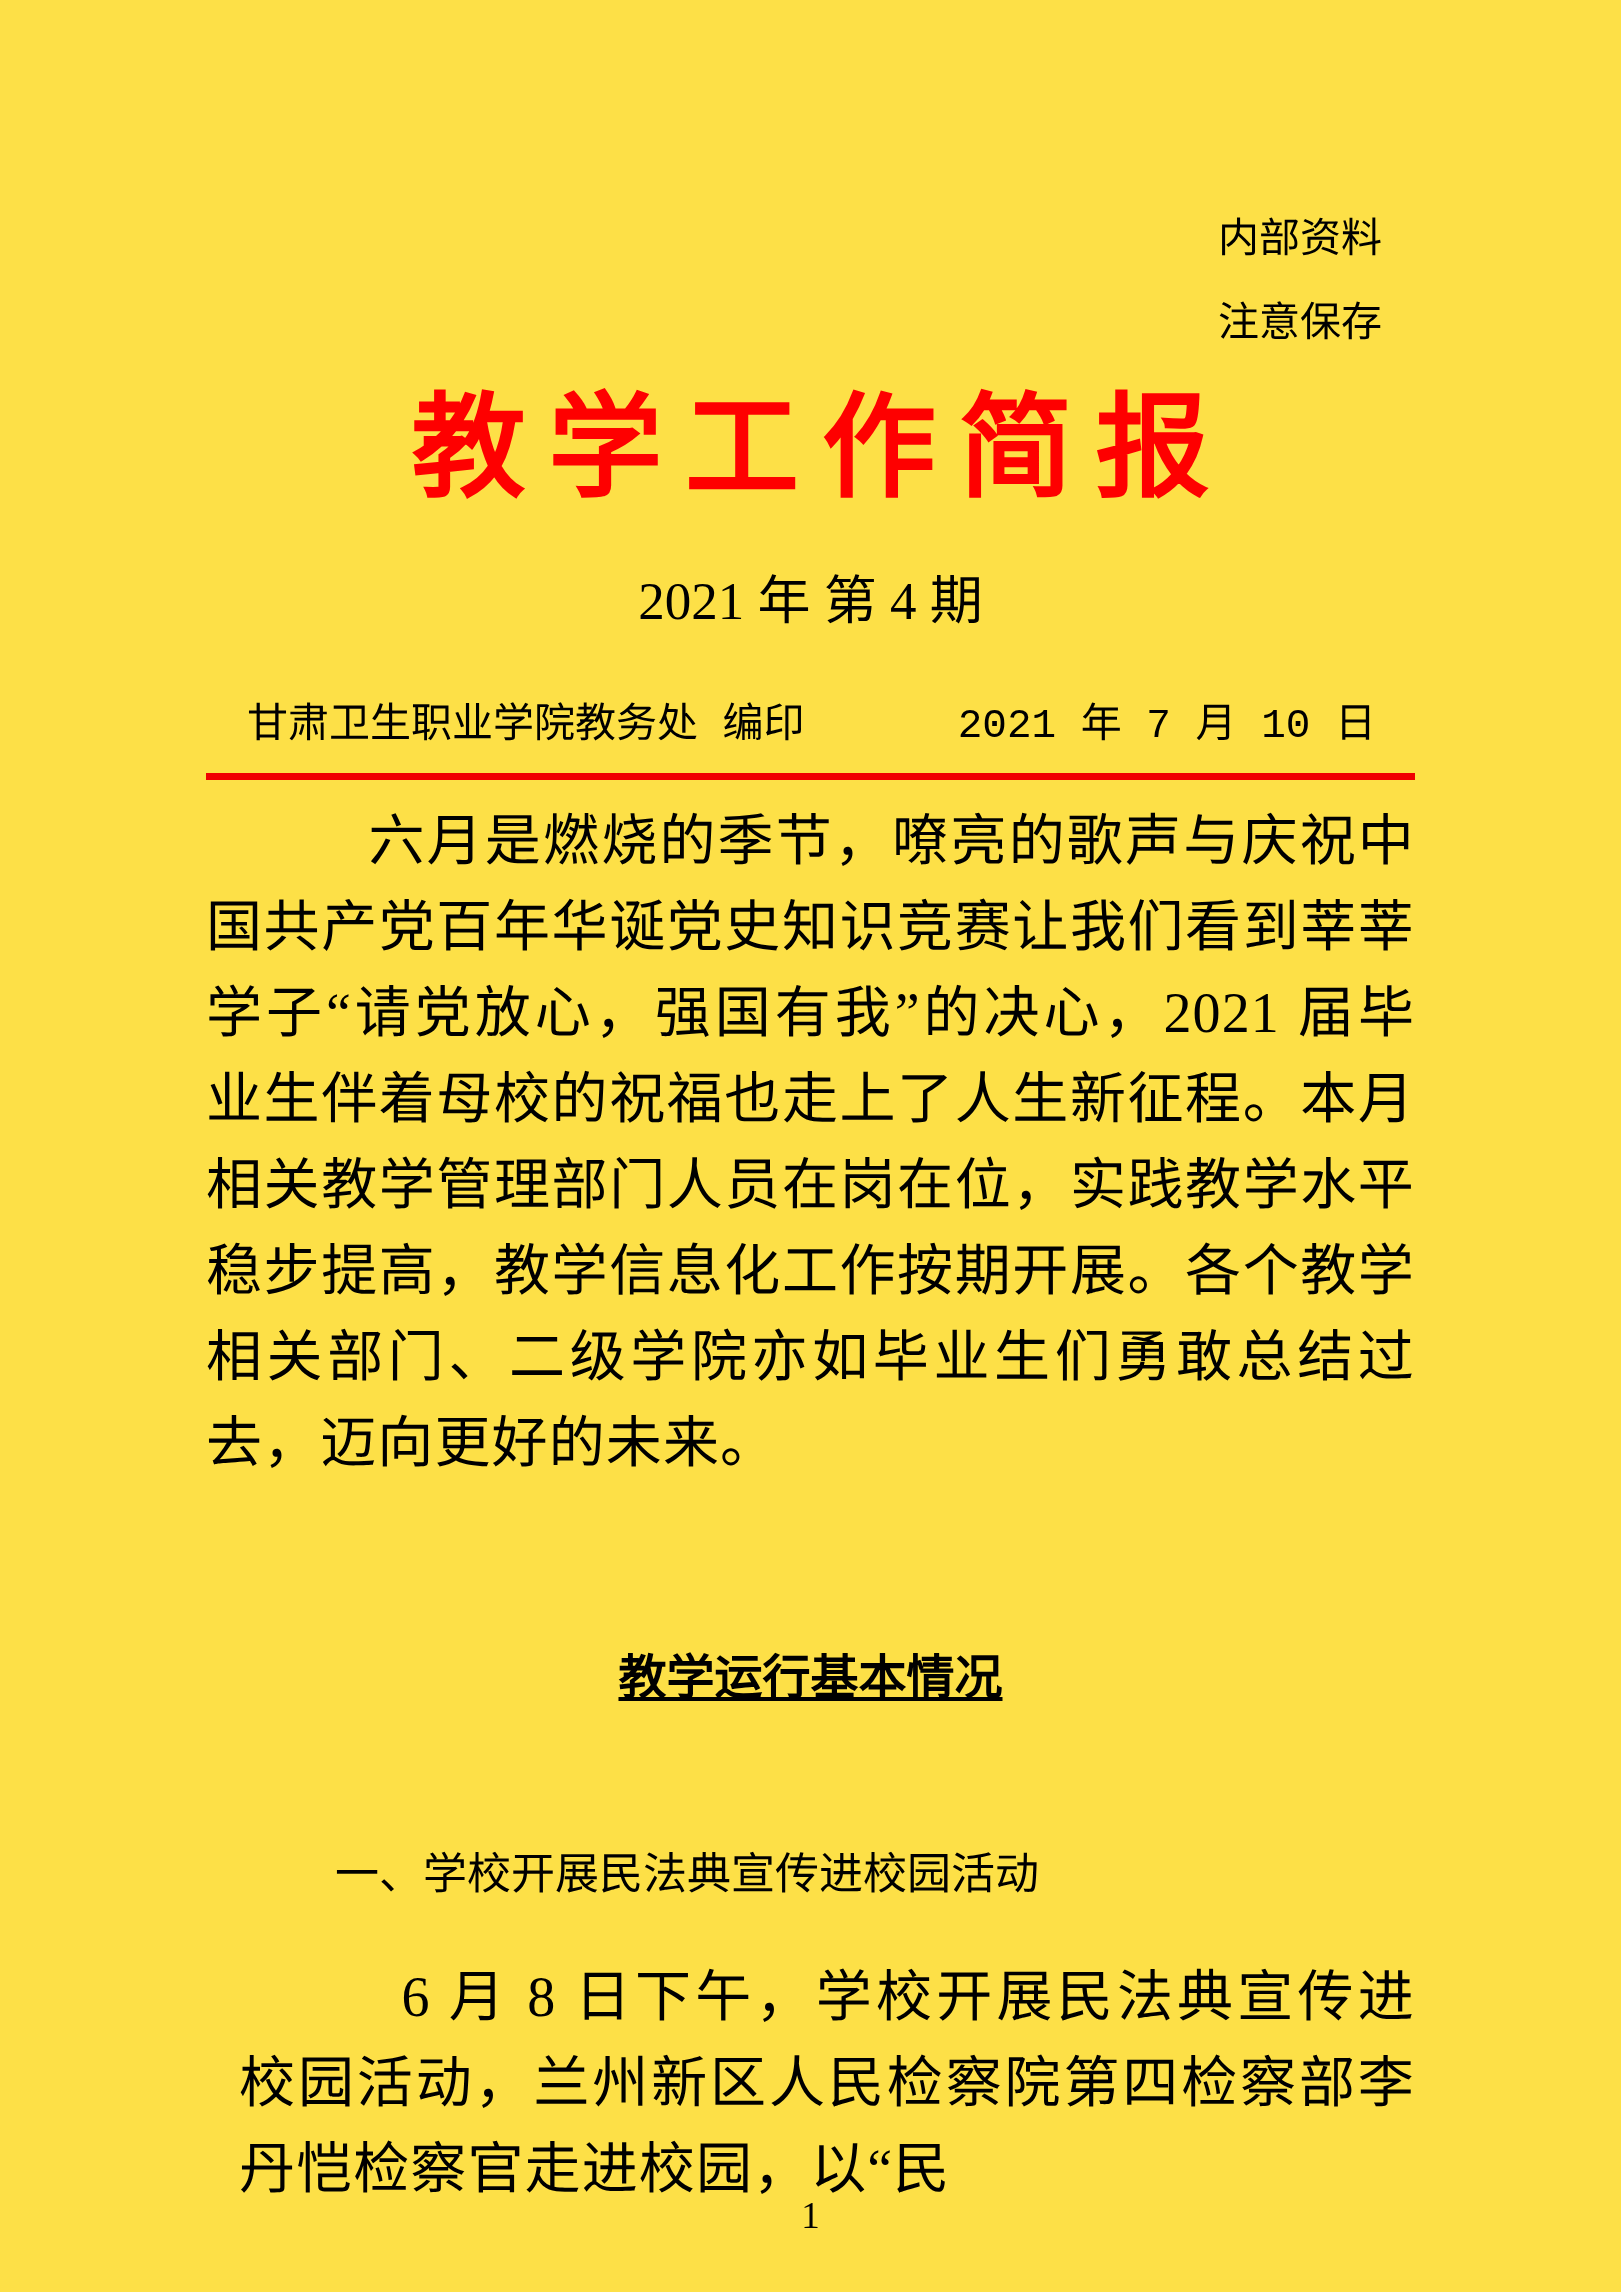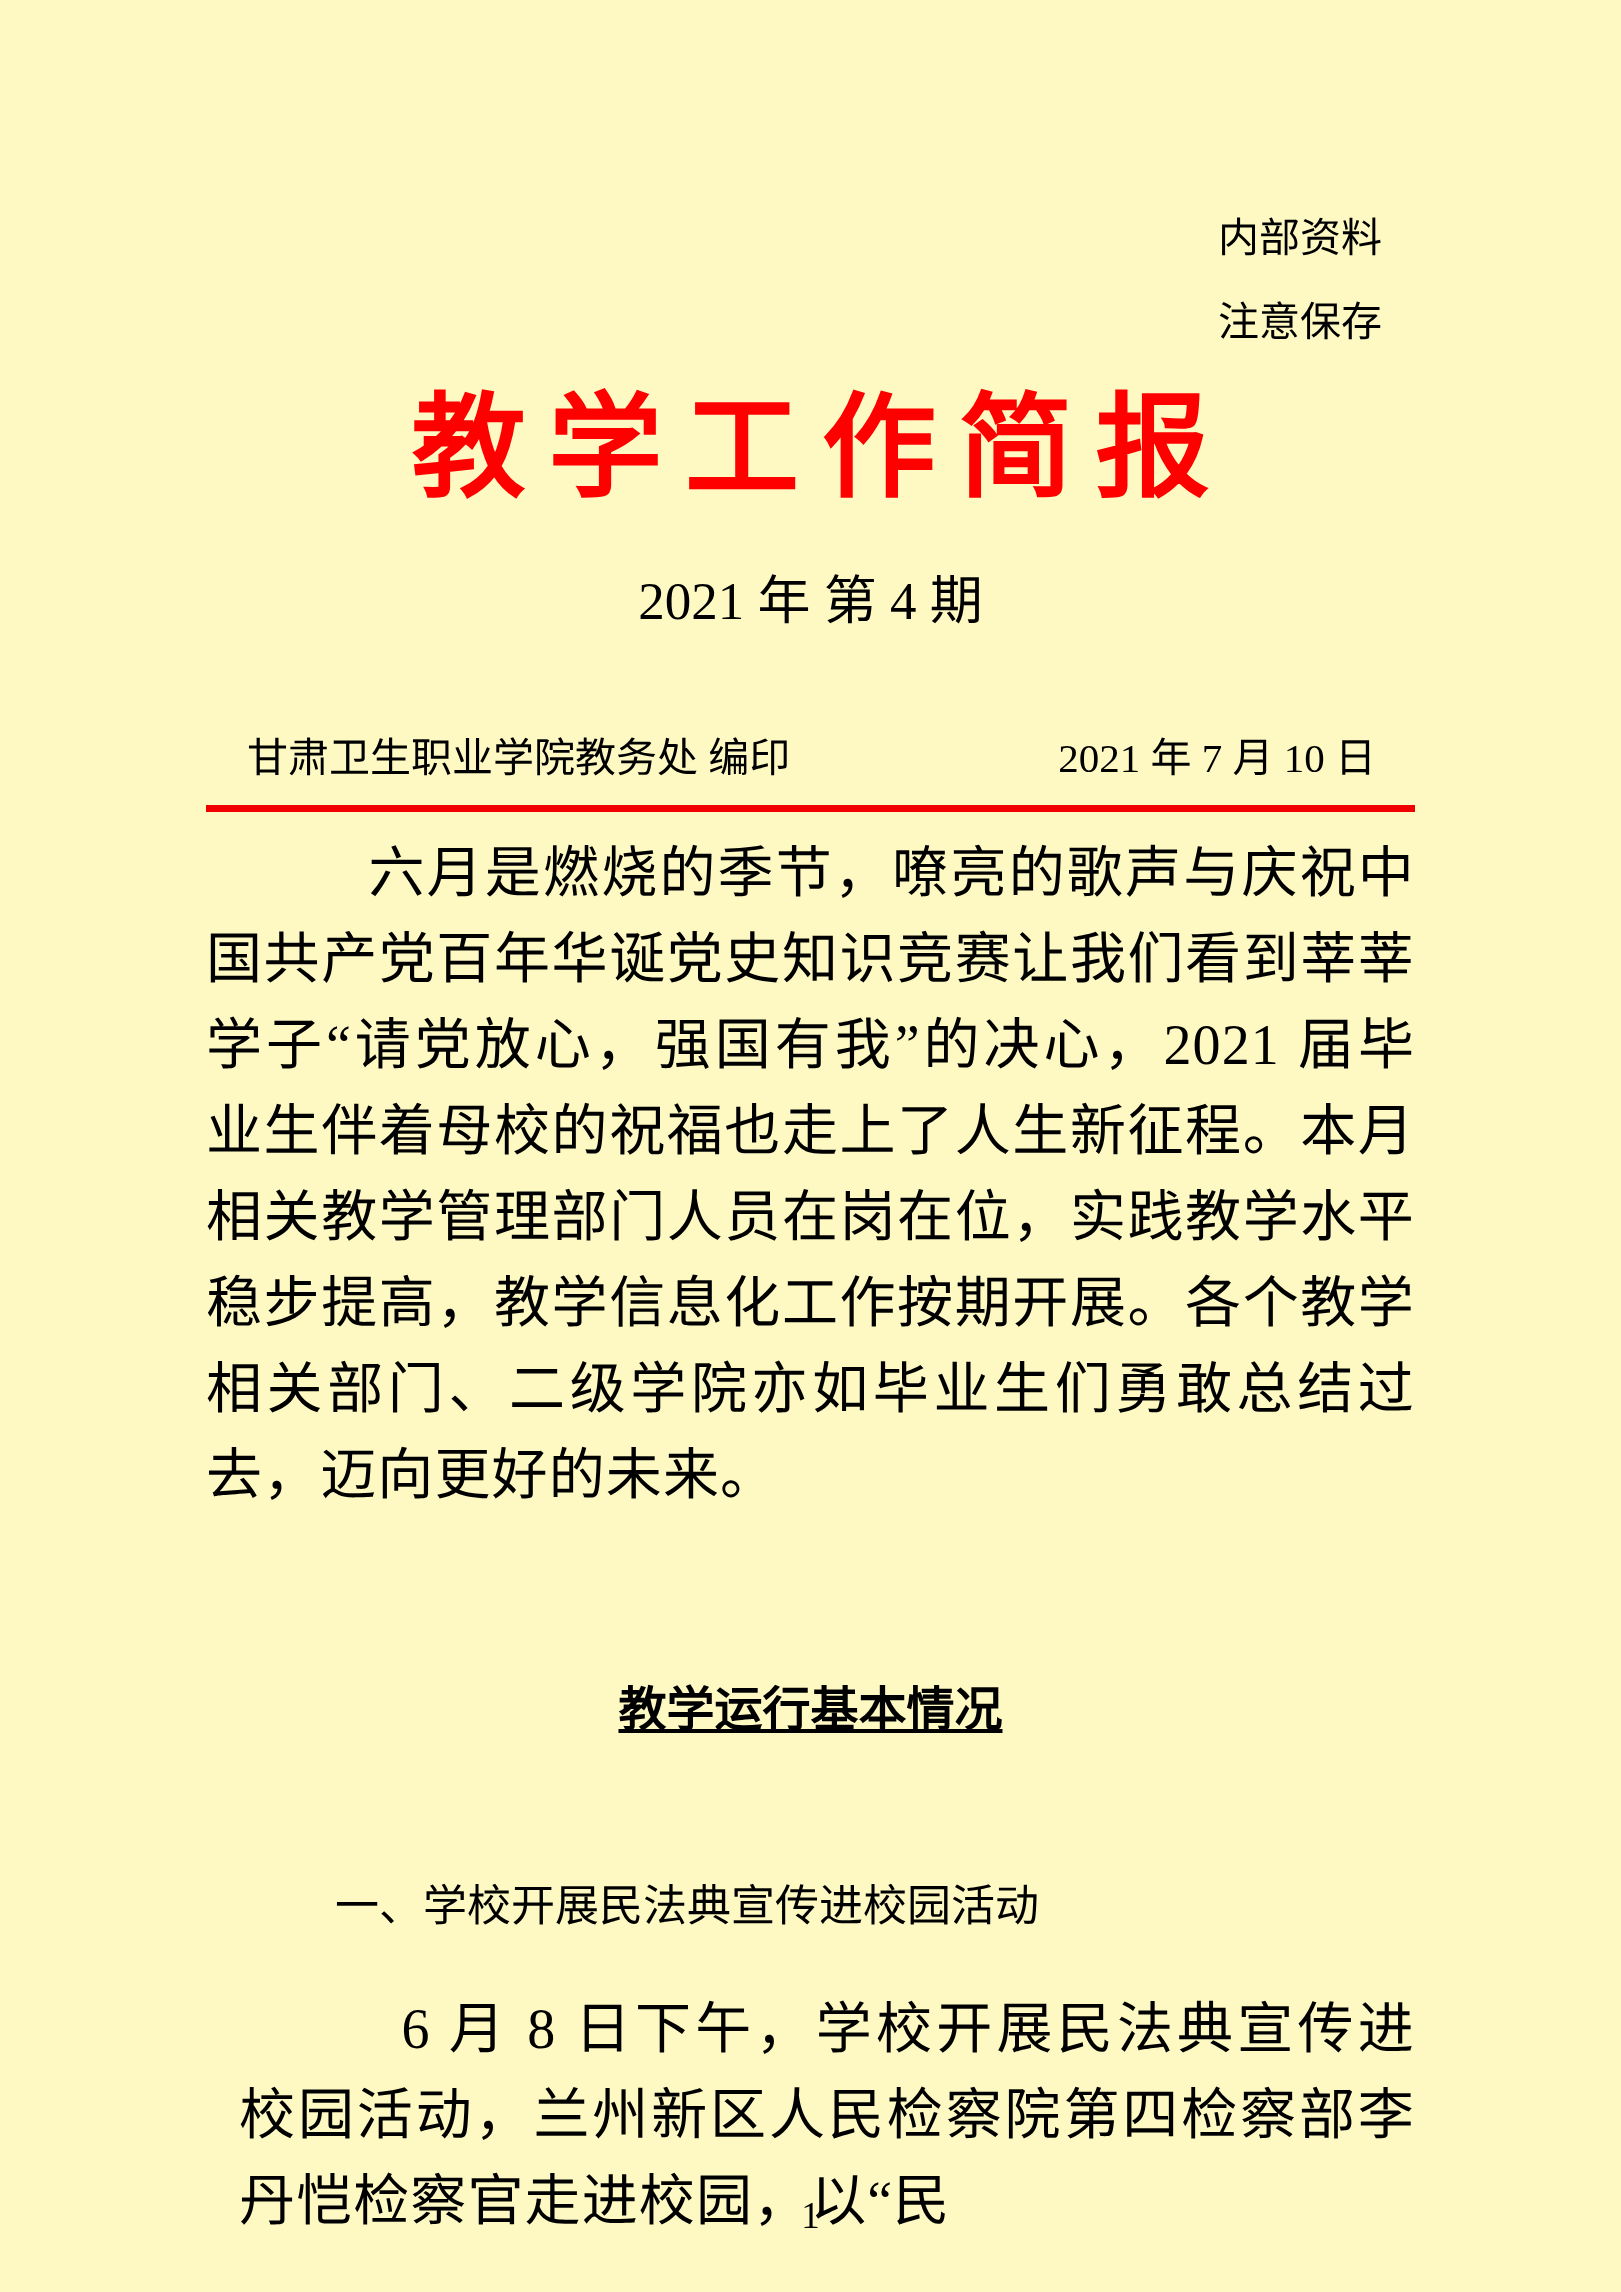--- a/index.html
+++ b/index.html
@@ -4,21 +4,21 @@
 <style>
   html, body {
     margin: 0;
     padding: 0;
     background: #ffffff;
   }
   .page {
     position: relative;
     width: 1621px;
     height: 2293px;
-    background: #fef9c3;
+    background: #fde047;
     color: #000000;
     font-family: "Liberation Serif", "DejaVu Serif", serif;
     box-sizing: border-box;
     padding: 196px 206px 0 206px;
     overflow: hidden;
   }
   .notice {
     text-align: right;
     font-size: 41px;
     line-height: 84px;
@@ -35,27 +35,28 @@
     text-indent: 0.20em; 
     white-space: nowrap;
   }
   .issue-line {
     margin-top: 59px;
     text-align: center;
     font-size: 53px;
     line-height: 41px;
   }
   .publisher-row {
-    margin-top: 115px;
+    margin-top: 83px;
     display: flex;
     justify-content: space-between;
     align-items: baseline;
     font-size: 41px;
     line-height: 43px;
     padding: 0 39px 0 41px;
+    font-family: Liberation Mono, monospace;
   }
   .red-rule {
     margin-top: 25.5px;
     height: 6.9px;
     background: #f00000;
   }
   .editor-label {
     margin-top: 37px;
     padding-left: 129px;
     font-family: "Liberation Sans", "DejaVu Sans", sans-serif;

